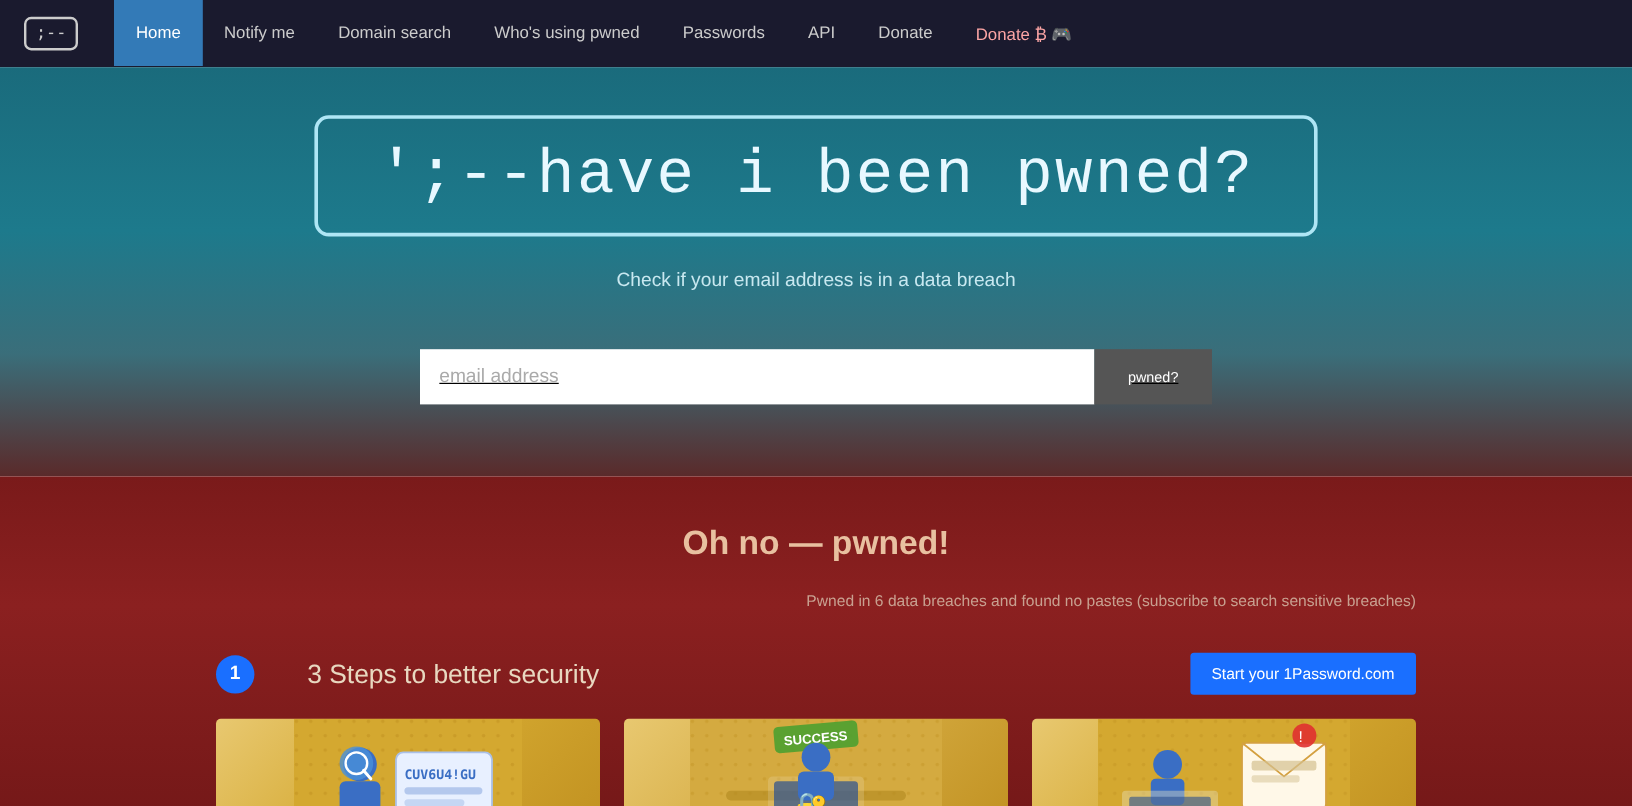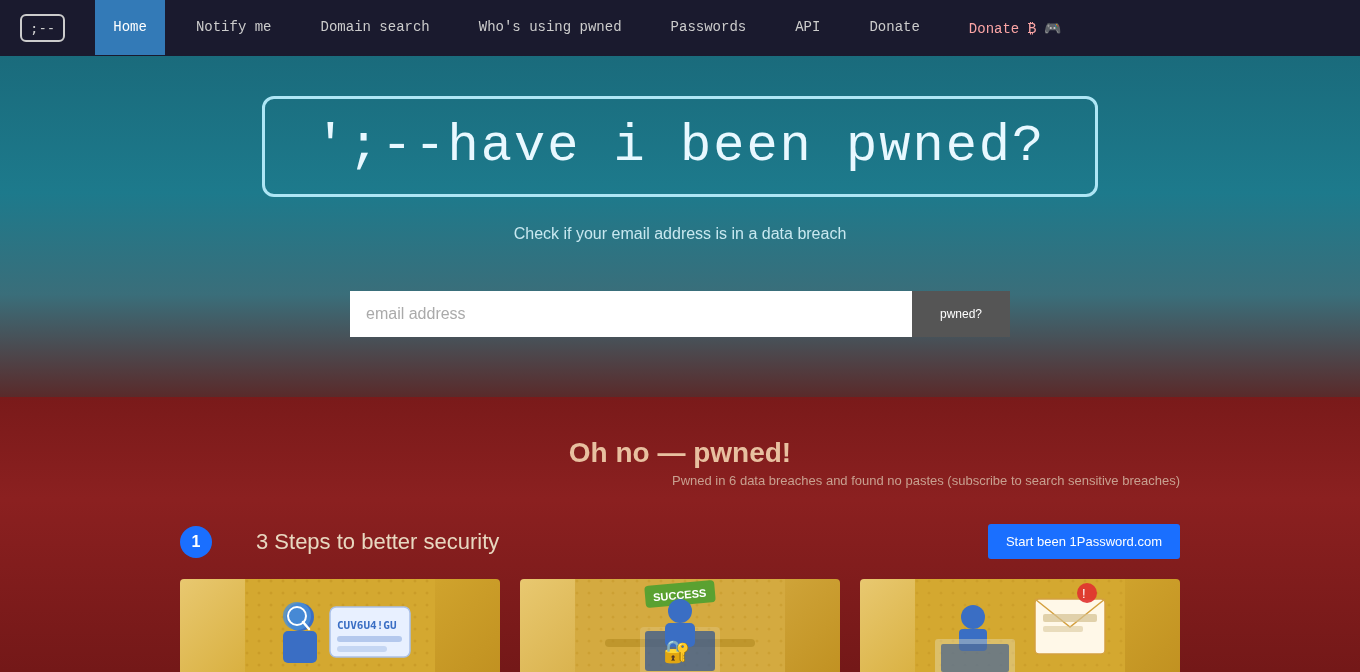--- a/index.html
+++ b/index.html
@@ -17,22 +17,21 @@
       border: 2px solid #ccc;
       border-radius: 6px;
       padding: 4px 8px;
       color: #ccc;
       font-family: monospace;
       font-size: 14px;
       margin-right: 30px;
     }
     .nav-links {
       display: flex;
-      gap: 13px;
-      font-family: Liberation Mono, monospace;
+      gap: 0;
     }
     .nav-link {
       color: #ccc;
       text-decoration: none;
       padding: 0 18px;
       height: 56px;
       display: flex;
       align-items: center;
       font-size: 14px;
       cursor: pointer;
@@ -75,20 +74,21 @@
       letter-spacing: 2px;
     }
     .hero-subtitle {
       color: #c8e8f0;
       font-size: 16px;
       margin-bottom: 48px;
     }
     .search-bar {
       display: flex;
       width: 660px;
+      text-decoration: underline;
     }
     .search-input {
       flex: 1;
       padding: 14px 16px;
       font-size: 16px;
       border: none;
       outline: none;
       background: #fff;
       color: #555;
     }
@@ -106,21 +106,21 @@
     
     .results-section {
       background: linear-gradient(180deg, #7a1a1a 0%, #8b2020 30%, #6b1515 100%);
       min-height: 340px;
       padding: 40px 180px;
     }
     .pwned-heading {
       color: #e8c0a0;
       font-size: 28px;
       text-align: center;
-      margin-bottom: 4px;
+      margin-bottom: 24px;
     }
     .pwned-subtext {
       color: #c8a090;
       font-size: 13px;
       text-align: right;
       margin-bottom: 36px;
     }
     .steps-header {
       display: flex;
       align-items: center;
@@ -220,21 +220,21 @@
 
 <section class="results-section">
   <h2 class="pwned-heading">Oh no — pwned!</h2>
   <p class="pwned-subtext">Pwned in 6 data breaches and found no pastes (subscribe to search sensitive breaches)</p>
 
   <div class="steps-header">
     <div class="steps-title-row">
       <div class="onepassword-icon">1</div>
       <span class="steps-title">3 Steps to better security</span>
     </div>
-    <button class="start-btn">Start been 1Password.com</button>
+    <button class="start-btn">Start your 1Password.com</button>
   </div>
 
   <div class="step-cards">
 
     <div class="step-card">
       <div class="step-card-img step1-bg">
         <svg width="190" height="106" viewBox="0 0 190 106" xmlns="http://www.w3.org/2000/svg">
 
           <rect width="190" height="106" fill="#d4a830"></rect>
 

